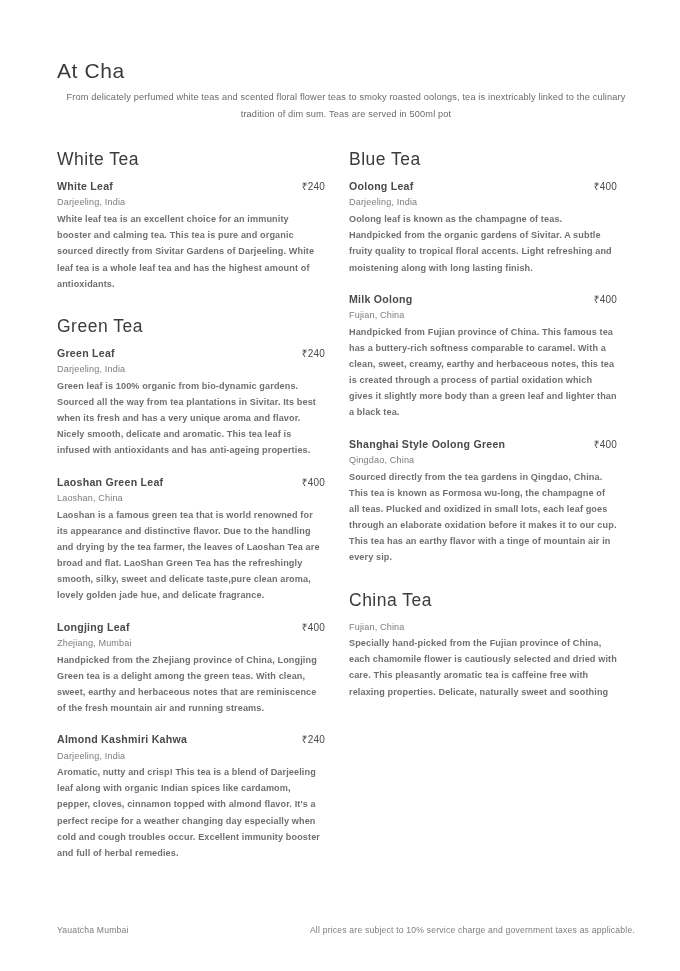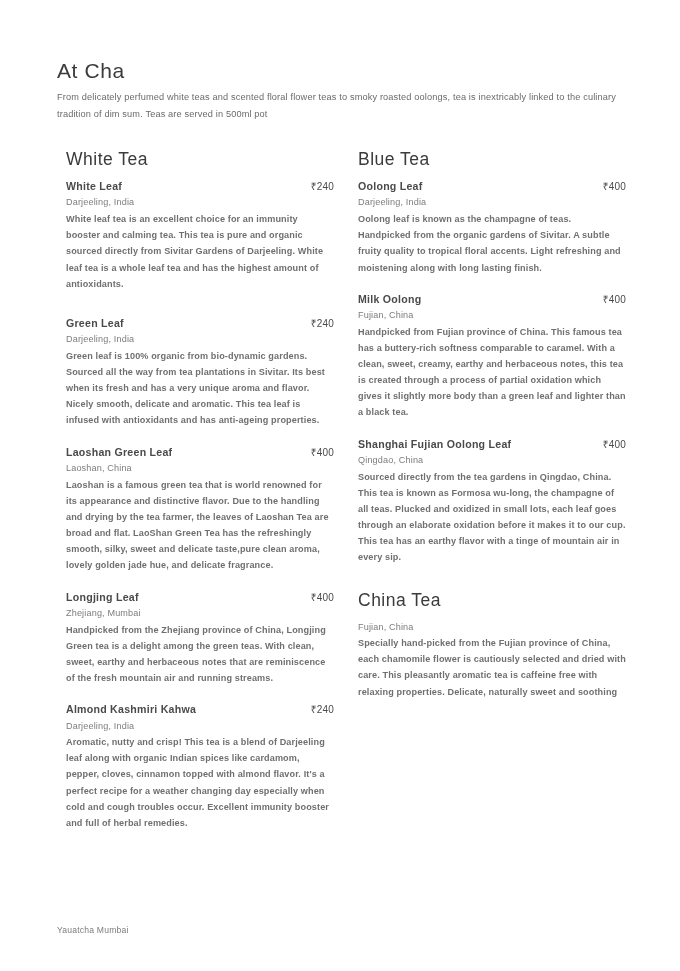--- a/index.html
+++ b/index.html
@@ -34,28 +34,28 @@
     line-height: 1.1;
   }
   .menu-intro {
     font-size: 9.2px;
     font-weight: 400;
     line-height: 1.85;
     color: #6a6a6a;
     letter-spacing: 0.15px;
     margin: 0;
     max-width: 578px;
+    text-align: center;
   }
 
   
   .columns {
     display: flex;
     gap: 24px;
     align-items: flex-start;
-    justify-content: center;
   }
   .column { width: 268px; flex: 0 0 268px; }
 
   .section { margin-bottom: 4px; }
   .section + .section { margin-top: 24px; }
   .section-title {
     font-size: 17.5px;
     font-weight: 300;
     letter-spacing: 0.5px;
     color: #3b3b3b;
@@ -147,20 +147,21 @@
           <div class="item-head">
             <span class="item-name">White Leaf</span>
             <span class="item-price">₹240</span>
           </div>
           <div class="item-origin">Darjeeling, India</div>
           <div class="item-desc">White leaf tea is an excellent choice for an immunity booster and calming tea. This tea is pure and organic sourced directly from Sivitar Gardens of Darjeeling. White leaf tea is a whole leaf tea and has the highest amount of antioxidants.</div>
         </div>
       </div>
 
       <div class="section">
+        <h2 class="section-title">Green Tea</h2>
 
         <div class="item">
           <div class="item-head">
             <span class="item-name">Green Leaf</span>
             <span class="item-price">₹240</span>
           </div>
           <div class="item-origin">Darjeeling, India</div>
           <div class="item-desc">Green leaf is 100% organic from bio-dynamic gardens. Sourced all the way from tea plantations in Sivitar. Its best when its fresh and has a very unique aroma and flavor. Nicely smooth, delicate and aromatic. This tea leaf is infused with antioxidants and has anti-ageing properties.</div>
         </div>
 
@@ -212,21 +213,21 @@
           <div class="item-head">
             <span class="item-name">Milk Oolong</span>
             <span class="item-price">₹400</span>
           </div>
           <div class="item-origin">Fujian, China</div>
           <div class="item-desc">Handpicked from Fujian province of China. This famous tea has a buttery-rich softness comparable to caramel. With a clean, sweet, creamy, earthy and herbaceous notes, this tea is created through a process of partial oxidation which gives it slightly more body than a green leaf and lighter than a black tea.</div>
         </div>
 
         <div class="item">
           <div class="item-head">
-            <span class="item-name">Shanghai Fujian Oolong Leaf</span>
+            <span class="item-name">Shanghai Style Oolong Green</span>
             <span class="item-price">₹400</span>
           </div>
           <div class="item-origin">Qingdao, China</div>
           <div class="item-desc">Sourced directly from the tea gardens in Qingdao, China. This tea is known as Formosa wu-long, the champagne of all teas. Plucked and oxidized in small lots, each leaf goes through an elaborate oxidation before it makes it to our cup. This tea has an earthy flavor with a tinge of mountain air in every sip.</div>
         </div>
       </div>
 
       <div class="section">
         <h2 class="section-title">China Tea</h2>
 
@@ -234,15 +235,16 @@
           <div class="item-origin">Fujian, China</div>
           <div class="item-desc">Specially hand-picked from the Fujian province of China, each chamomile flower is cautiously selected and dried with care. This pleasantly aromatic tea is caffeine free with relaxing properties. Delicate, naturally sweet and soothing</div>
         </div>
       </div>
 
     </div>
   </div>
 
   <div class="footer">
     <span class="footer-left">Yauatcha Mumbai</span>
+    <span class="footer-right">All prices are subject to 10% service charge and government taxes as applicable.</span>
   </div>
 
 </div>
 
 </body></html>

